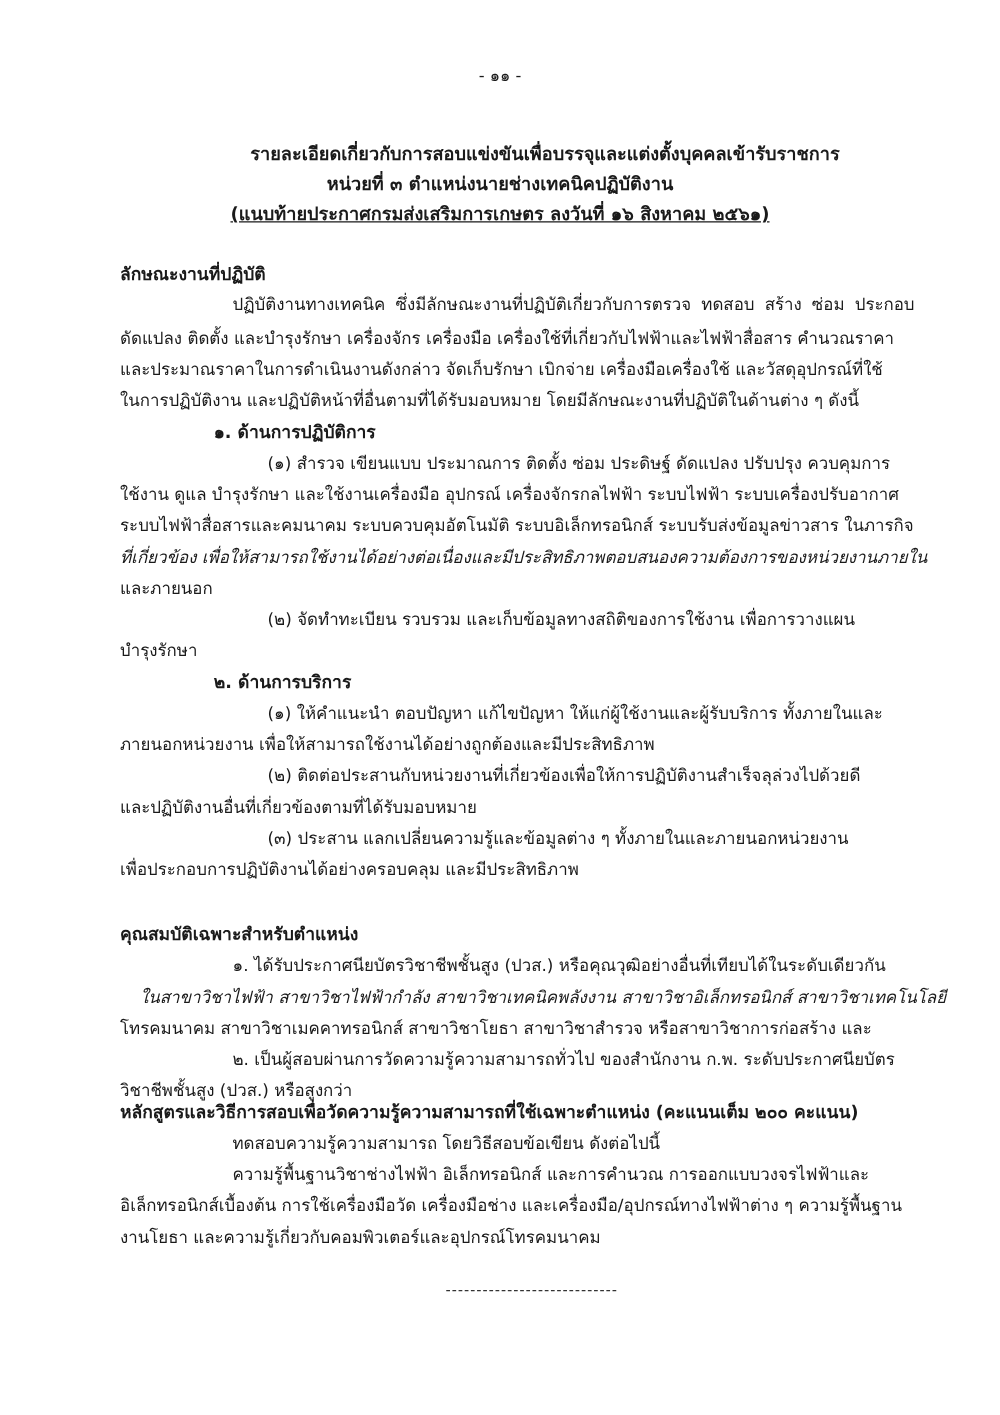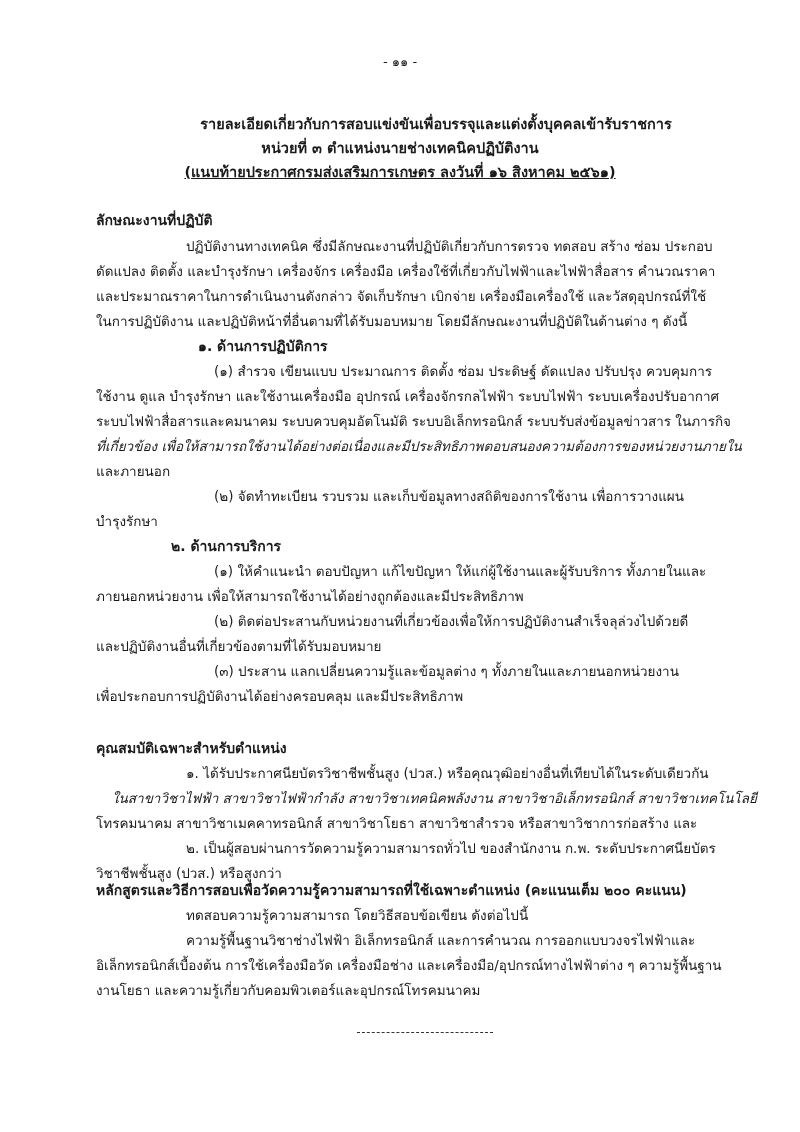--- a/index.html
+++ b/index.html
@@ -19,26 +19,26 @@
 
 <div class="page">
 
   <div class="line center pagenum" style="top:52px;">- ๑๑ -</div>
 
   <div class="line center title" style="top:114px;margin-left:36px;">รายละเอียดเกี่ยวกับการสอบแข่งขันเพื่อบรรจุและแต่งตั้งบุคคลเข้ารับราชการ</div>
   <div class="line center title" style="top:138px;">หน่วยที่ ๓ ตำแหน่งนายช่างเทคนิคปฏิบัติงาน</div>
   <div class="line center title" style="top:162px;text-decoration:underline;">(แนบท้ายประกาศกรมส่งเสริมการเกษตร ลงวันที่ ๑๖ สิงหาคม ๒๕๖๑)</div>
 
   <div class="line heading" style="left:96px; top:210px;">ลักษณะงานที่ปฏิบัติ</div>
-  <div class="line" style="left:186px; top:236px;">ปฏิบัติงานทางเทคนิค ซึ่งมีลักษณะงานที่ปฏิบัติเกี่ยวกับการตรวจ ทดสอบ สร้าง ซ่อม ประกอบ</div>
+  <div class="line" style="left:186px; top:236px;font-family:Liberation Mono, monospace;">ปฏิบัติงานทางเทคนิค ซึ่งมีลักษณะงานที่ปฏิบัติเกี่ยวกับการตรวจ ทดสอบ สร้าง ซ่อม ประกอบ</div>
   <div class="line" style="left:96px; top:261px;">ดัดแปลง ติดตั้ง และบำรุงรักษา เครื่องจักร เครื่องมือ เครื่องใช้ที่เกี่ยวกับไฟฟ้าและไฟฟ้าสื่อสาร คำนวณราคา</div>
   <div class="line" style="left:96px; top:286px;">และประมาณราคาในการดำเนินงานดังกล่าว จัดเก็บรักษา เบิกจ่าย เครื่องมือเครื่องใช้ และวัสดุอุปกรณ์ที่ใช้</div>
   <div class="line" style="left:96px; top:311px;">ในการปฏิบัติงาน และปฏิบัติหน้าที่อื่นตามที่ได้รับมอบหมาย โดยมีลักษณะงานที่ปฏิบัติในด้านต่าง ๆ ดังนี้</div>
 
-  <div class="line heading" style="left:171px; top:336px;margin-left:27px;">๑.  ด้านการปฏิบัติการ</div>
+  <div class="line heading" style="left:171px; top:336px;">๑.  ด้านการปฏิบัติการ</div>
   <div class="line" style="left:214px; top:361px;">(๑)  สำรวจ เขียนแบบ ประมาณการ ติดตั้ง ซ่อม ประดิษฐ์ ดัดแปลง ปรับปรุง ควบคุมการ</div>
   <div class="line" style="left:96px; top:386px;">ใช้งาน ดูแล บำรุงรักษา และใช้งานเครื่องมือ อุปกรณ์ เครื่องจักรกลไฟฟ้า ระบบไฟฟ้า ระบบเครื่องปรับอากาศ</div>
   <div class="line" style="left:96px; top:411px;">ระบบไฟฟ้าสื่อสารและคมนาคม ระบบควบคุมอัตโนมัติ ระบบอิเล็กทรอนิกส์ ระบบรับส่งข้อมูลข่าวสาร ในภารกิจ</div>
   <div class="line" style="left:96px; top:436px;font-style:italic;">ที่เกี่ยวข้อง เพื่อให้สามารถใช้งานได้อย่างต่อเนื่องและมีประสิทธิภาพตอบสนองความต้องการของหน่วยงานภายใน</div>
   <div class="line" style="left:96px; top:461px;">และภายนอก</div>
   <div class="line" style="left:214px; top:486px;">(๒)  จัดทำทะเบียน รวบรวม และเก็บข้อมูลทางสถิติของการใช้งาน เพื่อการวางแผน</div>
   <div class="line" style="left:96px; top:511px;">บำรุงรักษา</div>
 
   <div class="line heading" style="left:171px; top:536px;">๒.  ด้านการบริการ</div>
   <div class="line" style="left:214px; top:561px;">(๑)  ให้คำแนะนำ ตอบปัญหา แก้ไขปัญหา ให้แก่ผู้ใช้งานและผู้รับบริการ ทั้งภายในและ</div>

